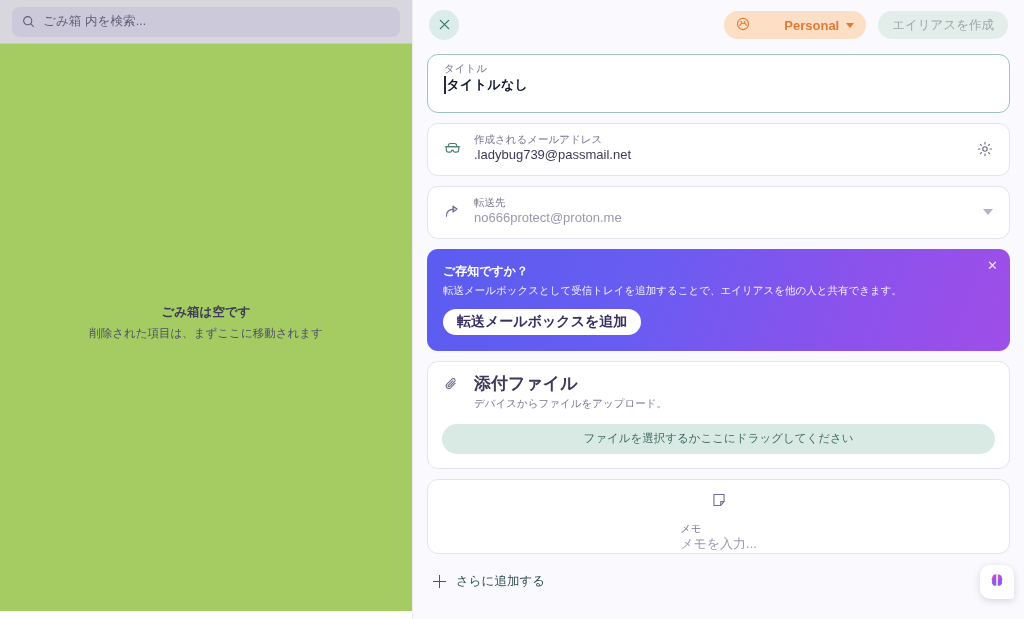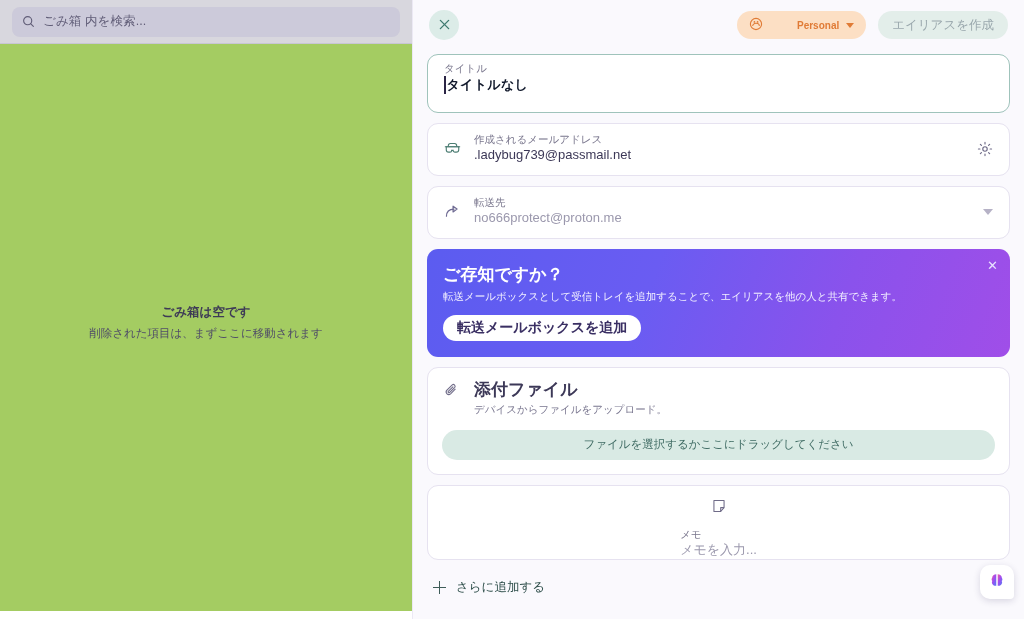--- a/index.html
+++ b/index.html
@@ -134,21 +134,21 @@
     border-radius: 14px;
     background: #fcdfc4;
     display: flex;
     align-items: center;
     gap: 6px;
     padding: 0 12px;
     border: none;
     cursor: pointer;
   }
   .vault-pill .v-label {
-    font-size: 10px;
+    font-size: 13px;
     color: #e07b36;
     font-weight: bold;
     margin-left: 28px;
   }
   .vault-pill .v-caret {
     width: 0; height: 0;
     border-left: 4px solid transparent;
     border-right: 4px solid transparent;
     border-top: 5px solid #e07b36;
     margin-left: 1px;
@@ -254,21 +254,21 @@
   .promo {
     position: relative;
     border-radius: 11px;
     padding: 14px 16px 16px 16px;
     margin-bottom: 10px;
     background: linear-gradient(110deg, #5b5cf0 0%, #6a5cf2 38%, #8a52ec 70%, #a04ee8 100%);
     color: #ffffff;
     overflow: hidden;
   }
   .promo-title {
-    font-size: 17px;
+    font-size: 12px;
     font-weight: bold;
     margin-bottom: 3px;
   }
   .promo-desc {
     font-size: 10.5px;
     line-height: 1.4;
     margin-bottom: 11px;
     color: #f2f0ff;
   }
   .promo-btn {

